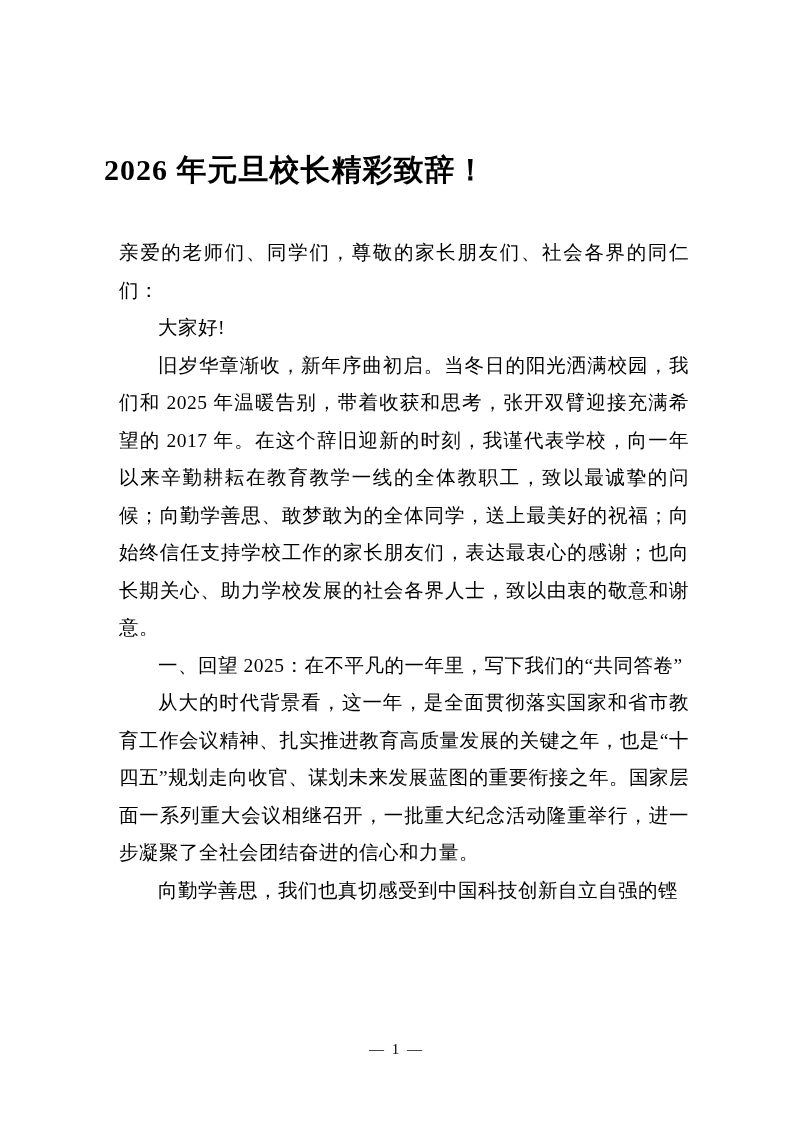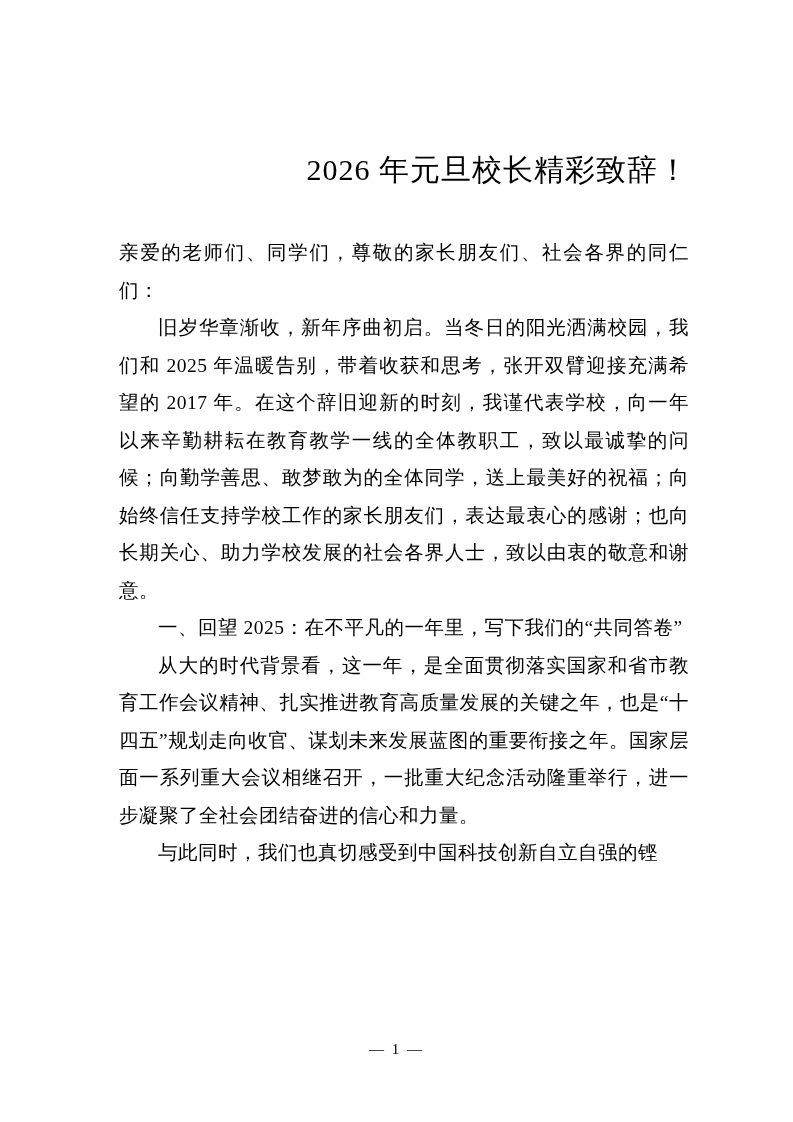--- a/index.html
+++ b/index.html
@@ -9,23 +9,23 @@
       width: 793px;
       height: 1122px;
       margin: 0 auto;
       background: #ffffff;
       color: #000000;
       font-family: "Liberation Serif", "DejaVu Serif", serif;
       padding: 150px 104px 0 104px;
       overflow: hidden;
     }
     .doc-title {
-      text-align: right;
+      text-align: left;
       font-size: 30px;
-      font-weight: 400;
+      font-weight: 700;
       letter-spacing: 1px;
       line-height: 40px;
       margin-bottom: 44px;
     }
     .body-text { width: 100%; }
     .para {
       font-size: 19.5px;
       line-height: 37.5px;
       text-align: justify;
       text-indent: 2em;
@@ -50,27 +50,28 @@
 <body>
 
 <div class="page">
 
   <h1 class="doc-title">2026 年元旦校长精彩致辞！</h1>
 
   <div class="body-text">
 
     <p class="para no-indent">亲爱的老师们、同学们，尊敬的家长朋友们、社会各界的同仁们：</p>
 
+    <p class="para">大家好!</p>
 
     <p class="para">旧岁华章渐收，新年序曲初启。当冬日的阳光洒满校园，我们和 2025 年温暖告别，带着收获和思考，张开双臂迎接充满希望的 2017 年。在这个辞旧迎新的时刻，我谨代表学校，向一年以来辛勤耕耘在教育教学一线的全体教职工，致以最诚挚的问候；向勤学善思、敢梦敢为的全体同学，送上最美好的祝福；向始终信任支持学校工作的家长朋友们，表达最衷心的感谢；也向长期关心、助力学校发展的社会各界人士，致以由衷的敬意和谢意。</p>
 
     <p class="para heading">一、回望 2025：在不平凡的一年里，写下我们的“共同答卷”</p>
 
 
     <p class="para">从大的时代背景看，这一年，是全面贯彻落实国家和省市教育工作会议精神、扎实推进教育高质量发展的关键之年，也是“十四五”规划走向收官、谋划未来发展蓝图的重要衔接之年。国家层面一系列重大会议相继召开，一批重大纪念活动隆重举行，进一步凝聚了全社会团结奋进的信心和力量。</p>
 
-    <p class="para">与此同时，我们也真切感受到中国科技创新自立自强的铿</p>
+    <p class="para">向勤学善思，我们也真切感受到中国科技创新自立自强的铿</p>
 
   </div>
 
   <div class="page-footer">— 1 —</div>
 
 </div>
 
 </body></html>

